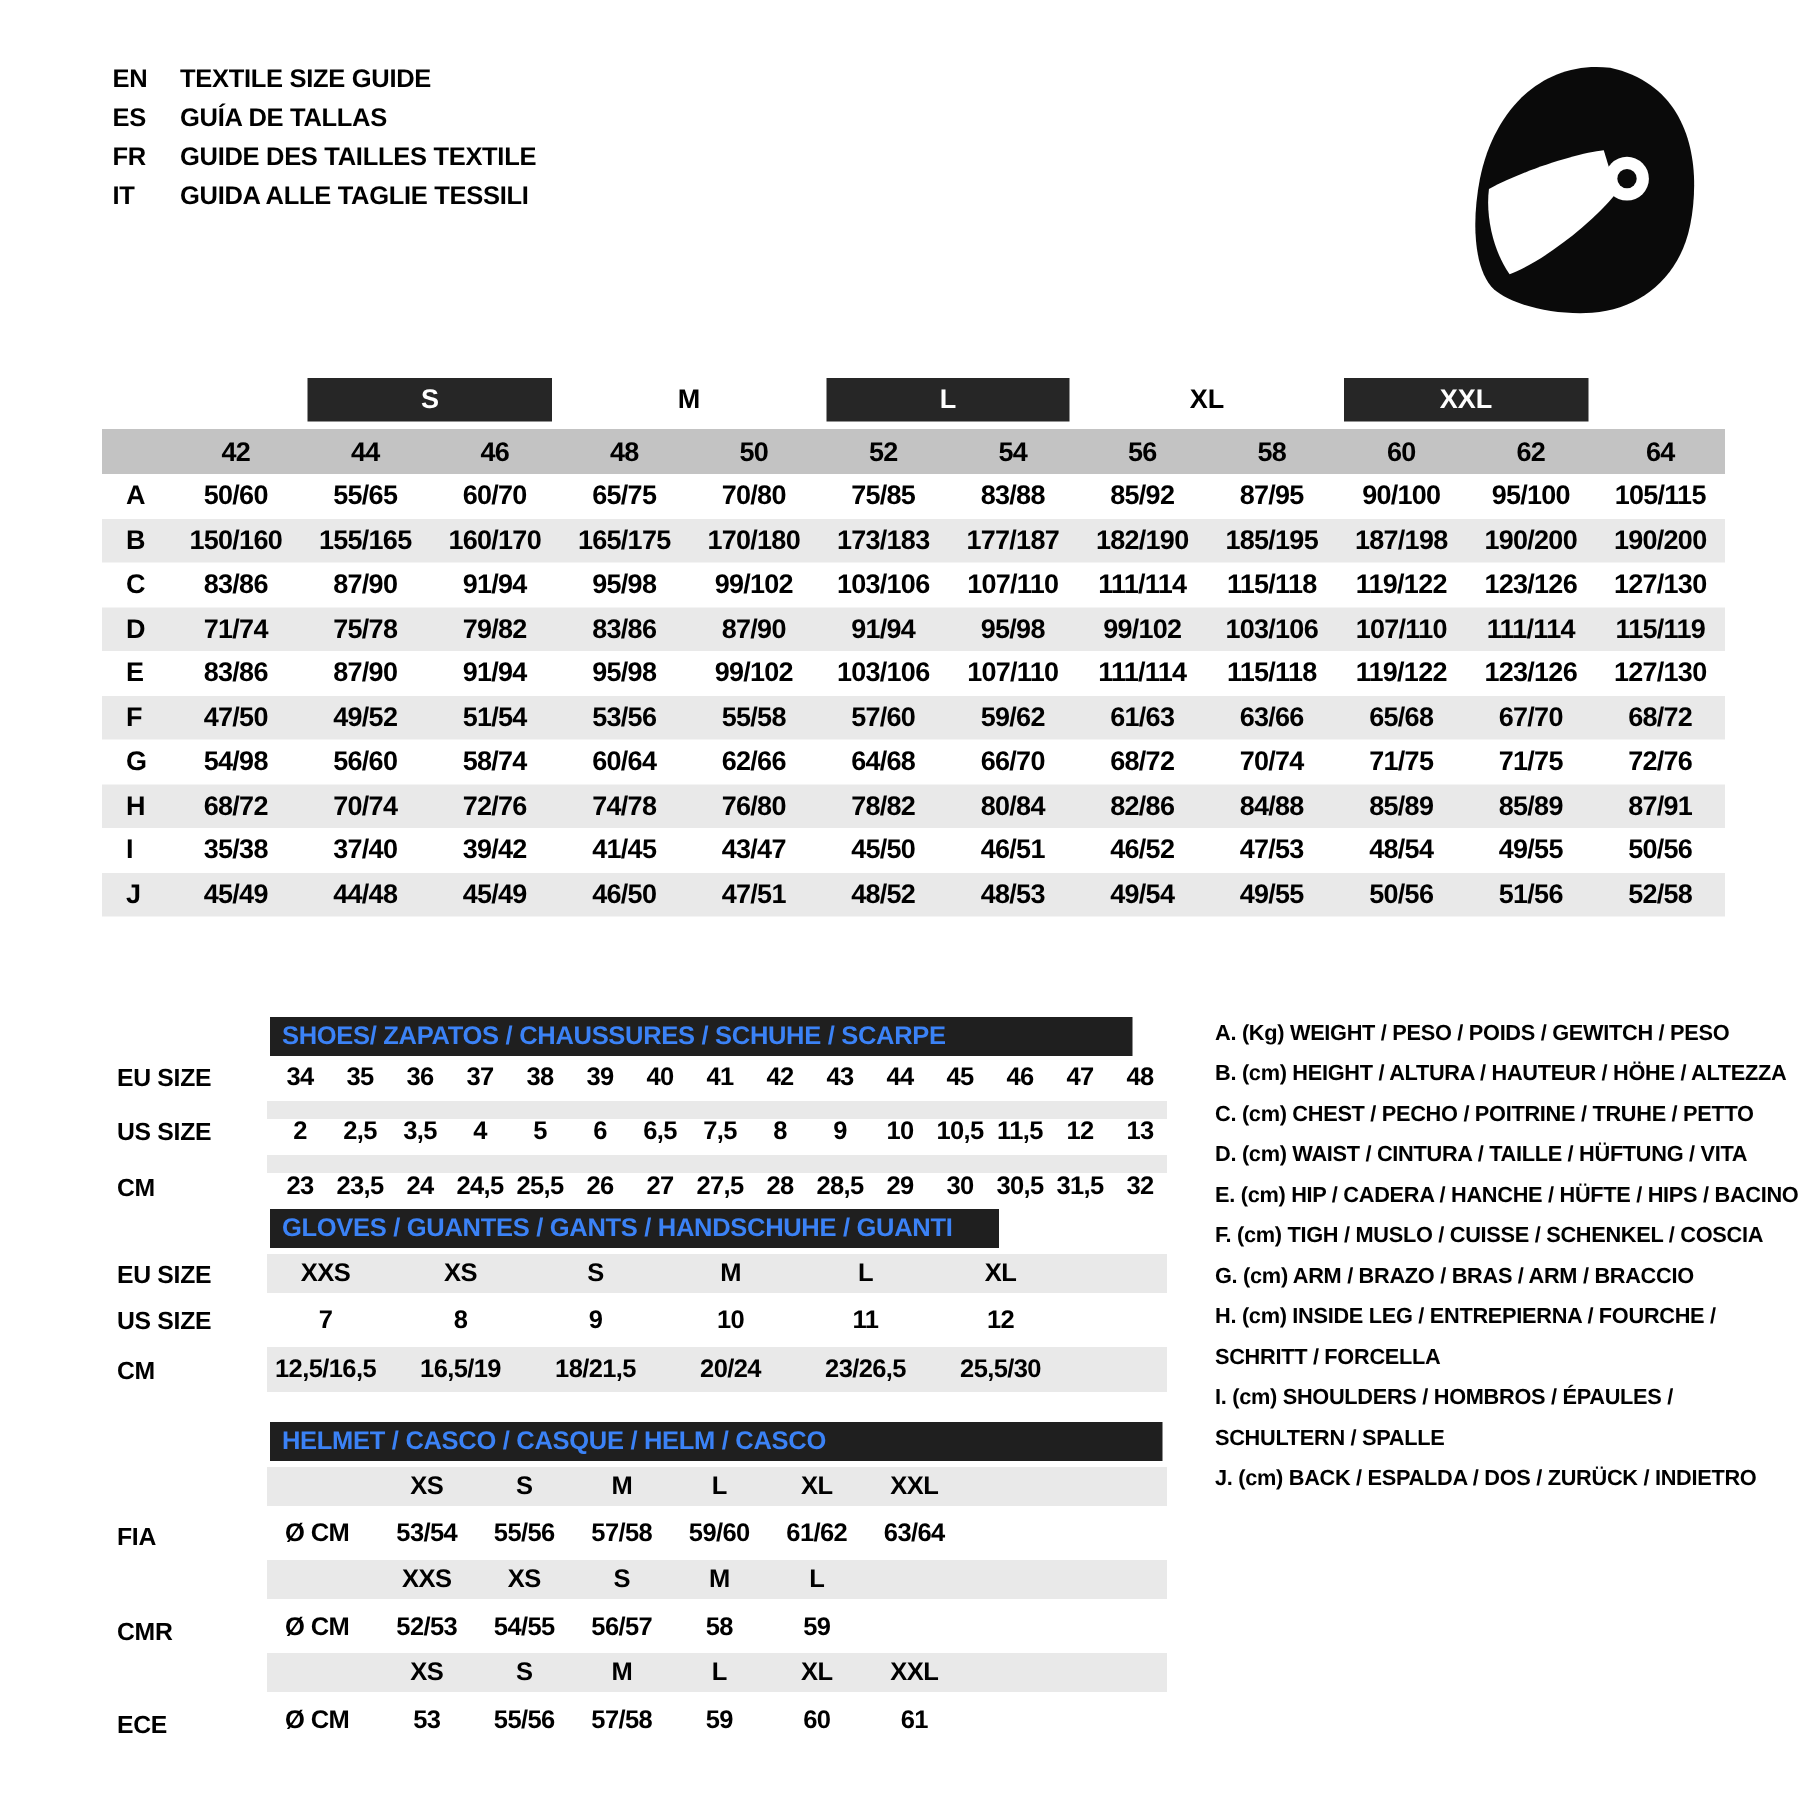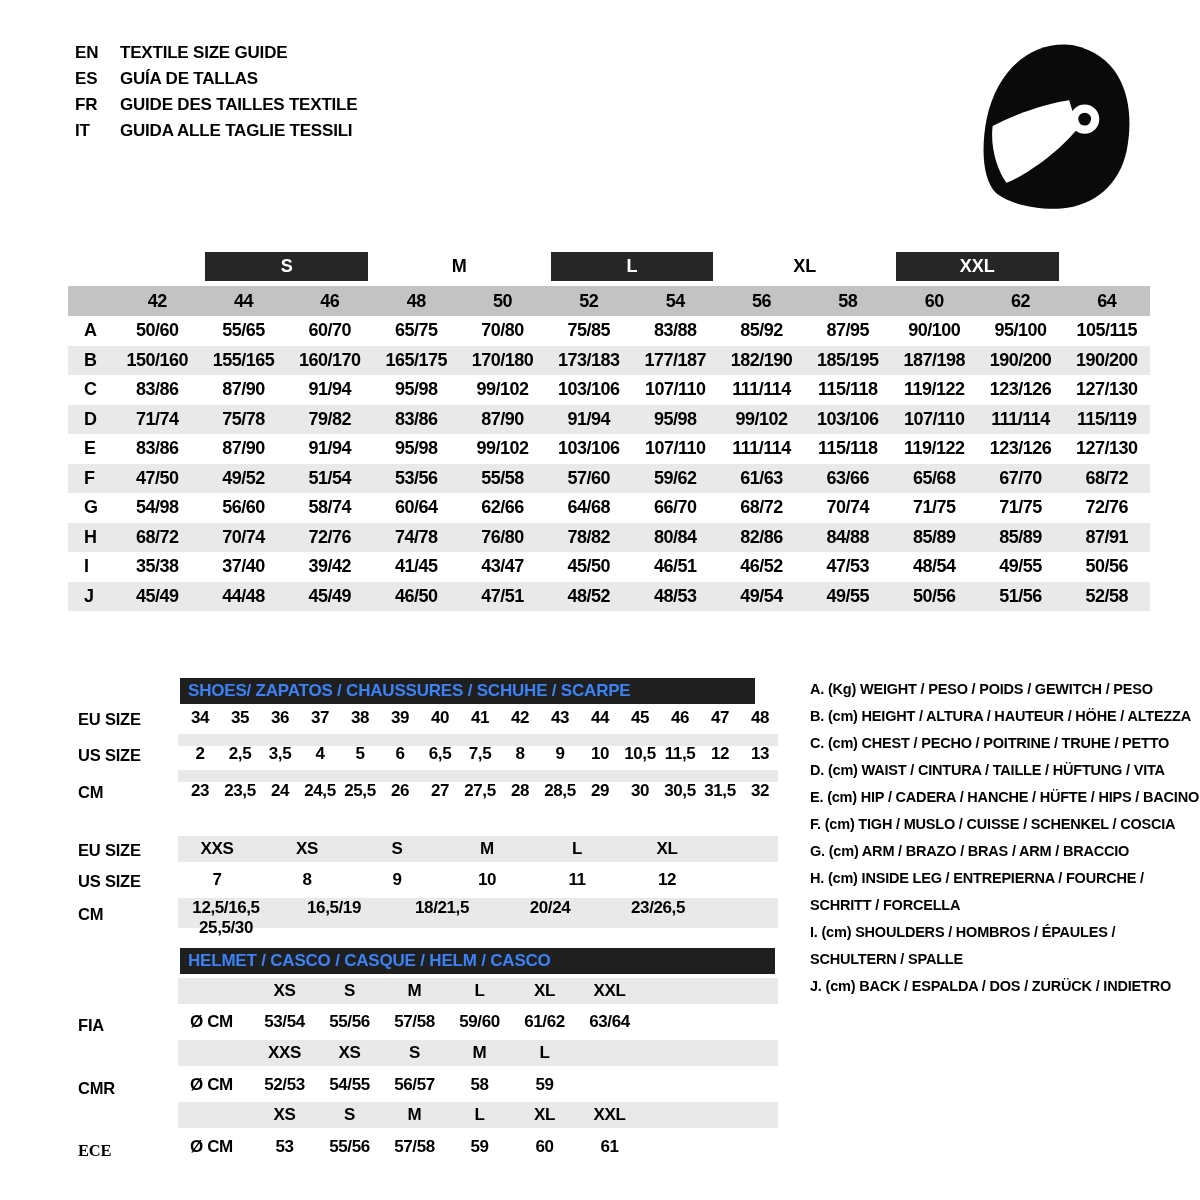--- a/index.html
+++ b/index.html
@@ -304,20 +304,21 @@
       <div class="hcell">27,5</div>
       <div class="hcell">28</div>
       <div class="hcell">28,5</div>
       <div class="hcell">29</div>
       <div class="hcell">30</div>
       <div class="hcell">30,5</div>
       <div class="hcell">31,5</div>
       <div class="hcell">32</div>
     </div>
 
+  <div class="black-bar" style="left:180px; top:806px; width:486px;">GLOVES / GUANTES / GANTS / HANDSCHUHE / GUANTI</div>
   <div class="side-label" style="top:841px;">EU SIZE</div>
   <div class="side-label" style="top:872px;">US SIZE</div>
   <div class="side-label" style="top:905px;">CM</div>
   <div class="stripe-band" style="top:836px; height:26px;"></div>
   <div class="hgrid" id="gloves-eu" style="left:172px; top:836px; width:540px; height:26px; grid-template-columns:repeat(6,1fr);">
       <div class="hcell">XXS</div>
       <div class="hcell">XS</div>
       <div class="hcell">S</div>
       <div class="hcell">M</div>
       <div class="hcell">L</div>
@@ -325,21 +326,21 @@
     </div>
   <div class="hgrid" id="gloves-us" style="left:172px; top:866px; width:540px; height:28px; grid-template-columns:repeat(6,1fr);">
       <div class="hcell">7</div>
       <div class="hcell">8</div>
       <div class="hcell">9</div>
       <div class="hcell">10</div>
       <div class="hcell">11</div>
       <div class="hcell">12</div>
     </div>
   <div class="stripe-band" style="top:898px; height:30px;"></div>
-  <div class="hgrid" id="gloves-cm" style="left:172px; top:898px; width:540px; height:30px; grid-template-columns:repeat(5,1fr);">
+  <div class="hgrid" id="gloves-cm" style="left:172px; top:898px; width:540px; height:30px; grid-template-columns:repeat(6,1fr);">
       <div class="hcell">12,5/16,5</div>
       <div class="hcell">16,5/19</div>
       <div class="hcell">18/21,5</div>
       <div class="hcell">20/24</div>
       <div class="hcell">23/26,5</div>
       <div class="hcell">25,5/30</div>
     </div>
 
   <div class="black-bar" style="left:180px; top:948px; width:595px;">HELMET / CASCO / CASQUE / HELM / CASCO</div>
 
@@ -388,21 +389,21 @@
   <div class="stripe-band" style="top:1102px; height:26px;"></div>
   <div class="hgrid helmet-sizes" style="left:180px; top:1102px; width:462px; height:26px; grid-template-columns:72px repeat(6,1fr);">
       <div class="hcell"></div>
       <div class="hcell">XS</div>
       <div class="hcell">S</div>
       <div class="hcell">M</div>
       <div class="hcell">L</div>
       <div class="hcell">XL</div>
       <div class="hcell">XXL</div>
     </div>
-  <div class="side-label" style="top:1141px;font-family:Liberation Serif, serif;">ECE</div>
+  <div class="side-label" style="top:1141px;">ECE</div>
   <div class="hgrid helmet-values" style="left:180px; top:1133px; width:462px; height:28px; grid-template-columns:72px repeat(6,1fr);">
       <div class="hcell dia">Ø CM</div>
       <div class="hcell">53</div>
       <div class="hcell">55/56</div>
       <div class="hcell">57/58</div>
       <div class="hcell">59</div>
       <div class="hcell">60</div>
       <div class="hcell">61</div>
     </div>
 

